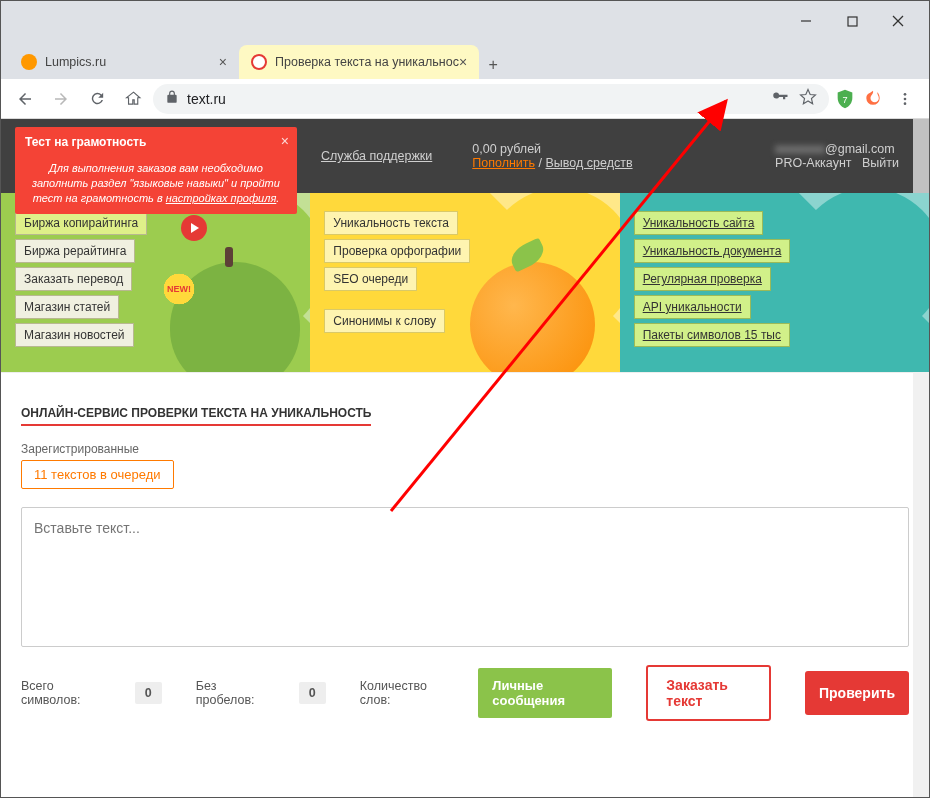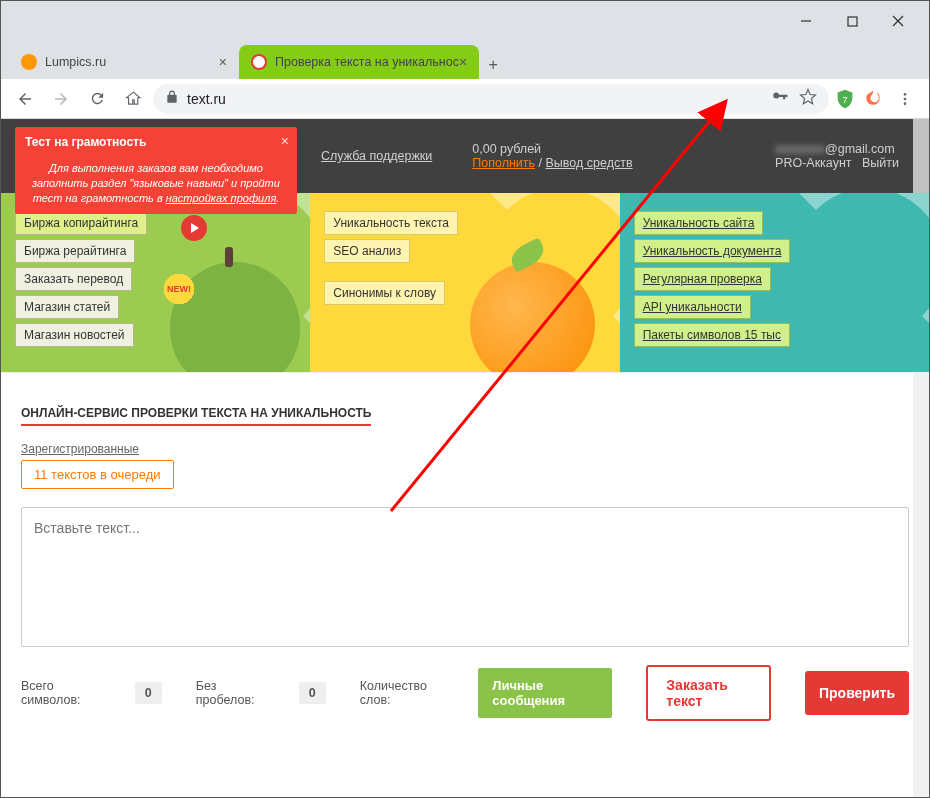--- a/index.html
+++ b/index.html
@@ -3,21 +3,21 @@
 <meta charset="utf-8">
 <style>
 * { margin: 0; padding: 0; box-sizing: border-box; font-family: Arial, sans-serif; }
 body { background: #fff; width: 930px; height: 798px; position: relative; overflow: hidden; border: 1px solid #555; }
 
 
 .titlebar { height: 40px; background: #dee1e6; display: flex; justify-content: flex-end; align-items: center; padding: 0 8px; }
 .win-btn { width: 46px; height: 30px; display: flex; align-items: center; justify-content: center; color: #333; }
 .tabs-row { height: 38px; background: #dee1e6; display: flex; align-items: flex-end; padding-left: 8px; }
 .tab { height: 34px; background: #dee1e6; display: flex; align-items: center; padding: 0 12px; border-radius: 8px 8px 0 0; min-width: 230px; font-size: 12.5px; color: #444; position: relative; }
-.tab.active { background: #84cc16; }
+.tab.active { background: #fef9c3; }
 .tab-favicon { width: 16px; height: 16px; border-radius: 50%; margin-right: 8px; flex-shrink: 0; }
 .tab-close { margin-left: auto; font-size: 14px; color: #555; }
 .new-tab { width: 28px; height: 28px; display: flex; align-items: center; justify-content: center; color: #555; }
 .addressbar-row { height: 40px; background: #fff; display: flex; align-items: center; padding: 0 8px; border-bottom: 1px solid #dadada; gap: 4px; }
 .nav-btn { width: 32px; height: 32px; display: flex; align-items: center; justify-content: center; color: #5f6368; border-radius: 50%; }
 .nav-btn.disabled { color: #b8b8b8; }
 .addressbar { flex: 1; height: 30px; background: #f1f3f4; border-radius: 15px; display: flex; align-items: center; padding: 0 12px; font-size: 14px; color: #202124; gap: 8px; }
 .lock-icon { color: #5f6368; }
 .addr-actions { margin-left: auto; display: flex; gap: 10px; align-items: center; }
 .ext-icon { width: 24px; height: 24px; display: flex; align-items: center; justify-content: center; }
@@ -54,21 +54,21 @@
 .play-btn::after { content:''; border-left:8px solid #fff; border-top:5px solid transparent; border-bottom:5px solid transparent; margin-left:2px; }
 .new-badge { position:absolute; left: 160px; top: 78px; width:36px; height:36px; background: radial-gradient(circle,#ffd93b 60%, transparent 61%); color:#e53935; font-size:9px; font-weight:bold; display:flex; align-items:center; justify-content:center; z-index:4; }
 .apple { position:absolute; right:10px; bottom:-20px; width:130px; height:130px; background:#7cb342; border-radius:50% 50% 48% 48%; z-index:1; }
 .apple::before { content:''; position:absolute; top:-15px; left:55px; width:8px; height:20px; background:#5d4037; border-radius:3px; }
 .orange-fruit { position:absolute; right:25px; bottom:-15px; width:125px; height:125px; background: radial-gradient(circle at 35% 35%, #ffb74d, #fb8c00); border-radius:50%; z-index:1; }
 .orange-fruit::before { content:''; position:absolute; top:-18px; left:40px; width:35px; height:22px; background:#8bc34a; border-radius:60% 10% 60% 10%; transform:rotate(-25deg); }
 .swirl { position:absolute; width:200px; height:200px; border:25px solid rgba(255,255,255,0.4); border-radius:50%; border-left-color:transparent; border-bottom-color:transparent; right:-40px; top:-30px; z-index:0; }
 
 .main { padding: 30px 20px 14px; }
 h1 { font-size: 12px; font-weight: bold; color: #333; border-bottom: 2px solid #e53935; display: inline-block; padding-bottom: 4px; }
-.reg-label { font-size: 12px; color: #666; margin-top: 16px; text-decoration: underline; }
+.reg-label { font-size: 12px; color: #666; margin-top: 16px; }
 .queue-box { border: 1px solid #ff7a00; color: #ff7a00; padding: 6px 12px; font-size: 13px; width: fit-content; margin-top: 4px; border-radius: 2px; }
 .textarea { width: 100%; height: 140px; border: 1px solid #ccc; border-radius: 2px; margin-top: 18px; padding: 12px; font-size: 14px; color: #aaa; resize: none; font-family: inherit; }
 .stats-row { display: flex; align-items: center; gap: 34px; margin-top: 14px; font-size: 12.5px; color: #555; }
 .stat-val { background: #eee; padding: 4px 10px; font-weight: bold; border-radius: 2px; }
 .pm-btn { background: #8bc34a; color: #fff; padding: 10px 14px; font-size: 13px; font-weight: bold; border-radius: 2px; }
 .order-btn { margin-left: auto; border: 2px solid #e53935; color: #e53935; background: #fff; padding: 10px 18px; font-size: 14px; font-weight: bold; border-radius: 3px; }
 .check-btn { background: #e53935; color: #fff; padding: 14px 14px; font-size: 14px; font-weight: bold; border-radius: 3px; }
 
 
 .arrow-svg { position: absolute; left: 340px; top: 90px; z-index: 100; pointer-events: none; }
@@ -201,21 +201,22 @@
         <div class="chip">Заказать перевод</div>
         <div class="chip">Магазин статей</div>
         <div class="chip">Магазин новостей</div>
       </div>
     </div>
     <div class="promo yellow">
       <div class="swirl"></div>
       <div class="orange-fruit"></div>
       <div class="promo-inner">
         <div class="chip c-yellow">Уникальность текста</div>
-        <div class="chip c-yellow">SEO анализ</div>
+        <div class="chip c-yellow">Проверка орфографии</div>
+        <div class="chip c-yellow">SEO очереди</div>
         <div style="height:10px"></div>
         <div class="chip c-yellow">Синонимы к слову</div>
       </div>
     </div>
     <div class="promo cyan">
       <div class="swirl"></div>
       <div class="promo-inner">
         <div class="chip c-green">Уникальность сайта</div>
         <div class="chip c-green">Уникальность документа</div>
         <div class="chip c-green">Регулярная проверка</div>

